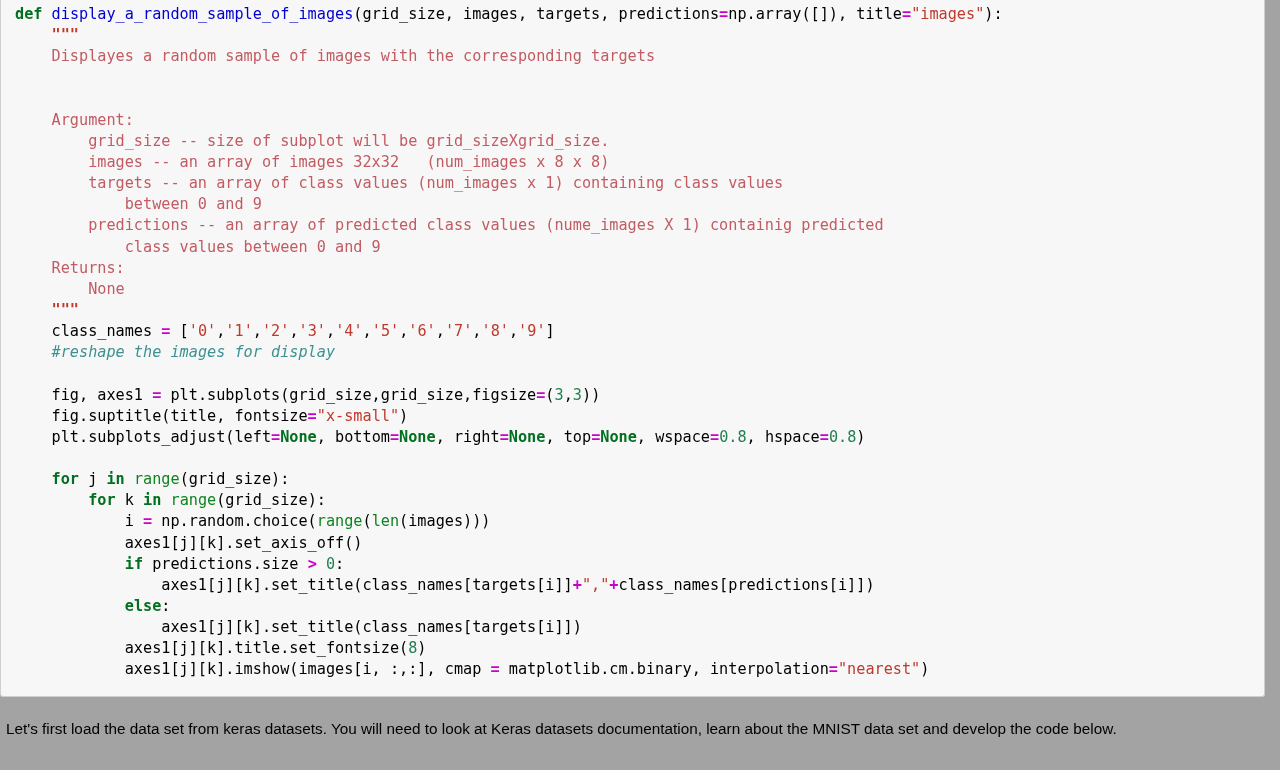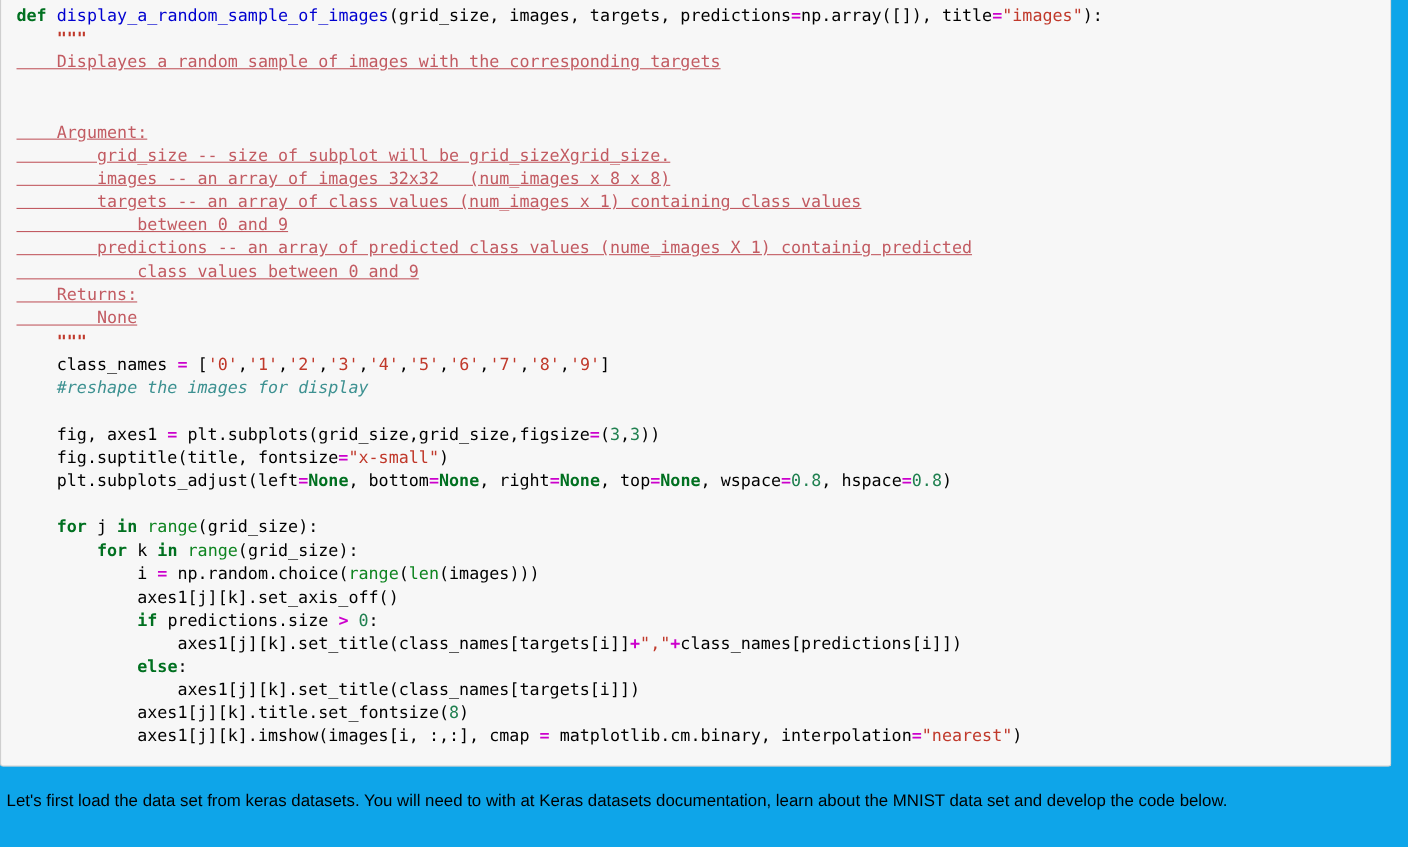--- a/index.html
+++ b/index.html
@@ -11,21 +11,21 @@
     overflow: hidden;
   }
   body {
     font-family: "Liberation Sans", sans-serif;
   }
 
   #page {
     position: relative;
     width: 1280px;
     height: 770px;
-    background: #0ea5e9;
+    background: #a3a3a3;
   }
 
   
   .code-cell {
     position: absolute;
     left: 0px;
     top: 0px;
     width: 1265px;
     height: 697px;
     box-sizing: border-box;
@@ -50,21 +50,21 @@
 
   
   .kw       { color: #007020; font-weight: bold; }   
   .fn       { color: #0000d0; }                      
   .bltn     { color: #0e8420; }                      
   .bltn2    { color: #007020; font-weight: bold; }   
   .op       { color: #cc00cc; font-weight: bold; }   
   .num      { color: #208050; }                      
   .str      { color: #c0392b; }                      
   .dstr     { color: #c0392b; font-weight: bold; }   
-  .doc      { color: #c25b62; text-decoration: underline; }                      
+  .doc      { color: #c25b62; }                      
   .cmt      { color: #3d9191; font-style: italic; margin-top: 16px; }  
   .pln      { color: #000000; }
 
   
   .md-para {
     position: absolute;
     left: 6px;
     top: 715px;
     width: 1234px;
     font-family: "Liberation Sans", sans-serif;
@@ -75,15 +75,15 @@
 </style>
 </head>
 <body>
 
 <div id="page">
 
   <div class="code-cell">
     <div class="code-body" id="code-body"><span class="ln"><span class="kw">def</span><span class="pln"> </span><span class="fn">display_a_random_sample_of_images</span><span class="pln">(grid_size, images, targets, predictions</span><span class="op">=</span><span class="pln">np.array([]), title</span><span class="op">=</span><span class="str">"images"</span><span class="pln">):</span></span><span class="ln"><span class="pln">    </span><span class="dstr">"""</span></span><span class="ln"><span class="doc">    Displayes a random sample of images with the corresponding targets</span></span><span class="ln"><span class="doc"></span>&nbsp;</span><span class="ln"><span class="doc"></span>&nbsp;</span><span class="ln"><span class="doc">    Argument:</span></span><span class="ln"><span class="doc">        grid_size -- size of subplot will be grid_sizeXgrid_size.</span></span><span class="ln"><span class="doc">        images -- an array of images 32x32   (num_images x 8 x 8)</span></span><span class="ln"><span class="doc">        targets -- an array of class values (num_images x 1) containing class values</span></span><span class="ln"><span class="doc">            between 0 and 9</span></span><span class="ln"><span class="doc">        predictions -- an array of predicted class values (nume_images X 1) containig predicted</span></span><span class="ln"><span class="doc">            class values between 0 and 9</span></span><span class="ln"><span class="doc">    Returns:</span></span><span class="ln"><span class="doc">        None</span></span><span class="ln"><span class="pln">    </span><span class="dstr">"""</span></span><span class="ln"><span class="pln">    class_names </span><span class="op">=</span><span class="pln"> [</span><span class="str">'0'</span><span class="pln">,</span><span class="str">'1'</span><span class="pln">,</span><span class="str">'2'</span><span class="pln">,</span><span class="str">'3'</span><span class="pln">,</span><span class="str">'4'</span><span class="pln">,</span><span class="str">'5'</span><span class="pln">,</span><span class="str">'6'</span><span class="pln">,</span><span class="str">'7'</span><span class="pln">,</span><span class="str">'8'</span><span class="pln">,</span><span class="str">'9'</span><span class="pln">]</span></span><span class="ln"><span class="pln">    </span><span class="cmt">#reshape the images for display</span></span><span class="ln"><span class="pln"></span>&nbsp;</span><span class="ln"><span class="pln">    fig, axes1 </span><span class="op">=</span><span class="pln"> plt.subplots(grid_size,grid_size,figsize</span><span class="op">=</span><span class="pln">(</span><span class="num">3</span><span class="pln">,</span><span class="num">3</span><span class="pln">))</span></span><span class="ln"><span class="pln">    fig.suptitle(title, fontsize</span><span class="op">=</span><span class="str">"x-small"</span><span class="pln">)</span></span><span class="ln"><span class="pln">    plt.subplots_adjust(left</span><span class="op">=</span><span class="bltn2">None</span><span class="pln">, bottom</span><span class="op">=</span><span class="bltn2">None</span><span class="pln">, right</span><span class="op">=</span><span class="bltn2">None</span><span class="pln">, top</span><span class="op">=</span><span class="bltn2">None</span><span class="pln">, wspace</span><span class="op">=</span><span class="num">0.8</span><span class="pln">, hspace</span><span class="op">=</span><span class="num">0.8</span><span class="pln">)</span></span><span class="ln"><span class="pln"></span>&nbsp;</span><span class="ln"><span class="pln">    </span><span class="kw">for</span><span class="pln"> j </span><span class="kw">in</span><span class="pln"> </span><span class="bltn">range</span><span class="pln">(grid_size):</span></span><span class="ln"><span class="pln">        </span><span class="kw">for</span><span class="pln"> k </span><span class="kw">in</span><span class="pln"> </span><span class="bltn">range</span><span class="pln">(grid_size):</span></span><span class="ln"><span class="pln">            i </span><span class="op">=</span><span class="pln"> np.random.choice(</span><span class="bltn">range</span><span class="pln">(</span><span class="bltn">len</span><span class="pln">(images)))</span></span><span class="ln"><span class="pln">            axes1[j][k].set_axis_off()</span></span><span class="ln"><span class="pln">            </span><span class="kw">if</span><span class="pln"> predictions.size </span><span class="op">&gt;</span><span class="pln"> </span><span class="num">0</span><span class="pln">:</span></span><span class="ln"><span class="pln">                axes1[j][k].set_title(class_names[targets[i]]</span><span class="op">+</span><span class="str">","</span><span class="op">+</span><span class="pln">class_names[predictions[i]])</span></span><span class="ln"><span class="pln">            </span><span class="kw">else</span><span class="pln">:</span></span><span class="ln"><span class="pln">                axes1[j][k].set_title(class_names[targets[i]])</span></span><span class="ln"><span class="pln">            axes1[j][k].title.set_fontsize(</span><span class="num">8</span><span class="pln">)</span></span><span class="ln"><span class="pln">            axes1[j][k].imshow(images[i, :,:], cmap </span><span class="op">=</span><span class="pln"> matplotlib.cm.binary, interpolation</span><span class="op">=</span><span class="str">"nearest"</span><span class="pln">)</span></span></div>
   </div>
 
-  <div class="md-para">Let's first load the data set from keras datasets. You will need to with at Keras datasets documentation, learn about the MNIST data set and develop the code below.</div>
+  <div class="md-para">Let's first load the data set from keras datasets. You will need to look at Keras datasets documentation, learn about the MNIST data set and develop the code below.</div>
 
 </div>
 
 </body></html>

